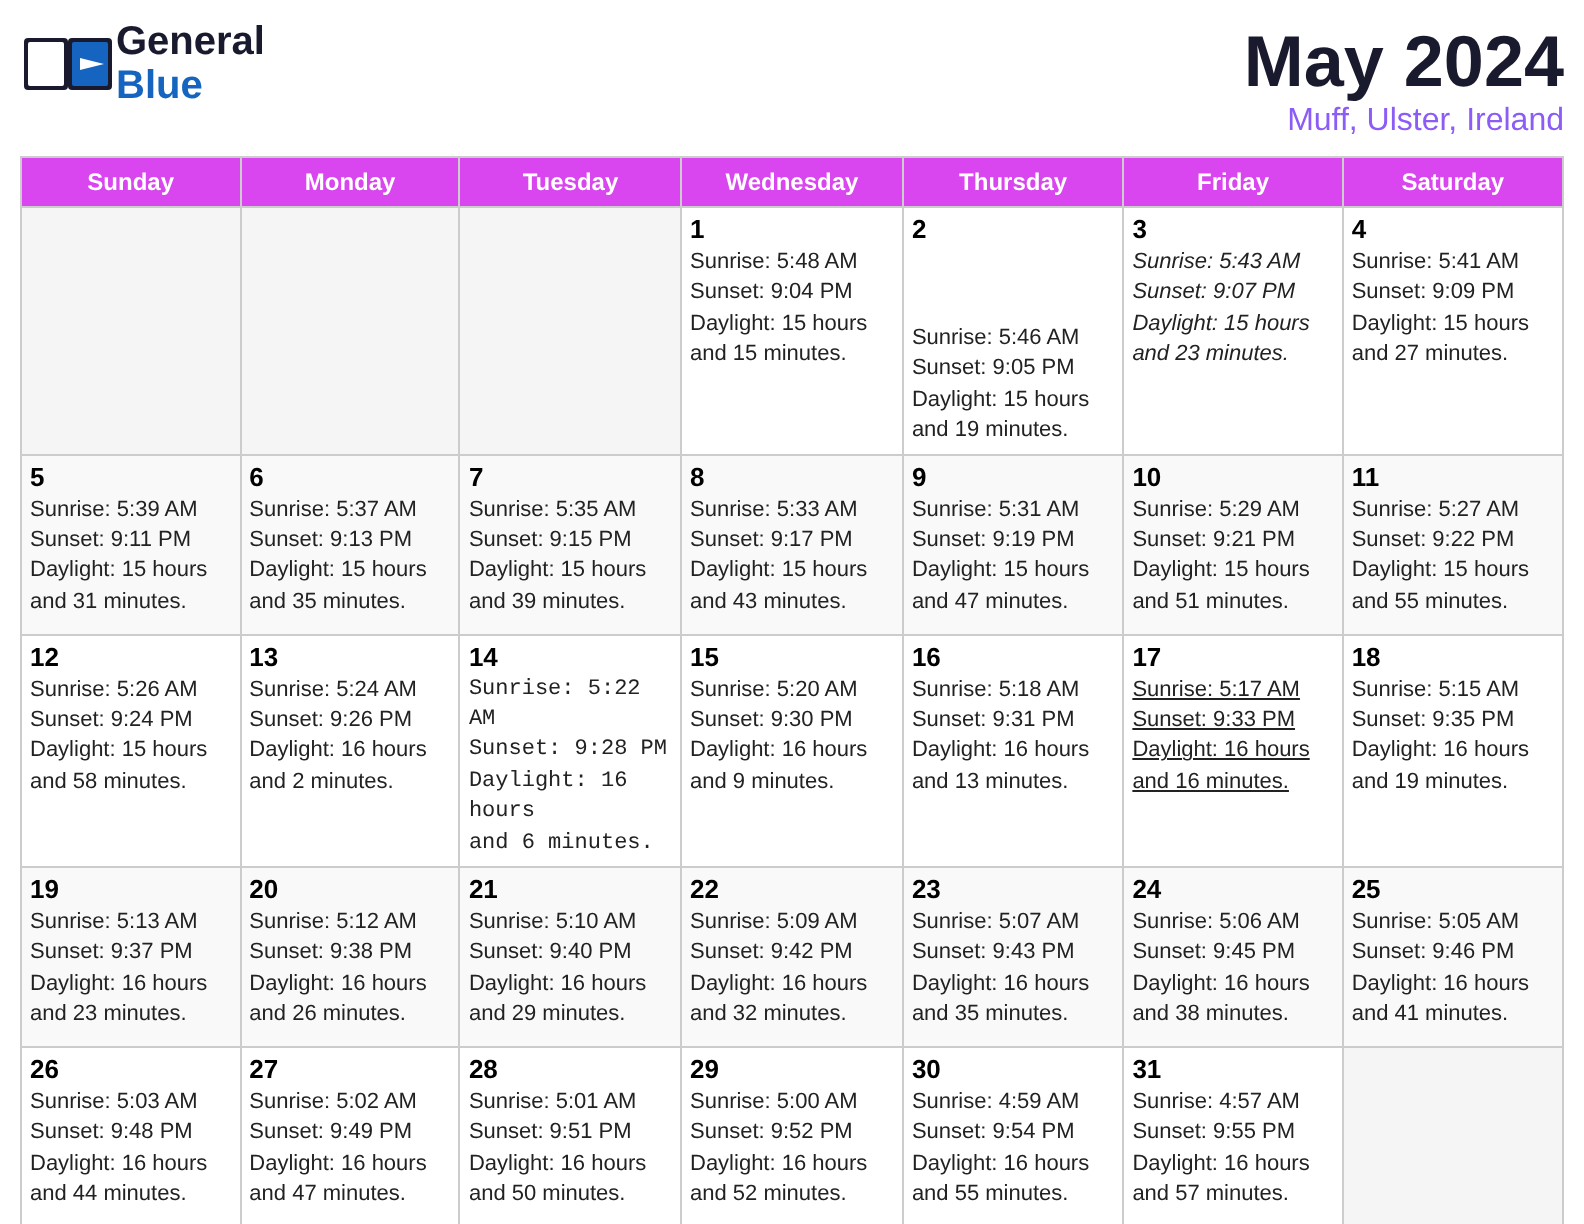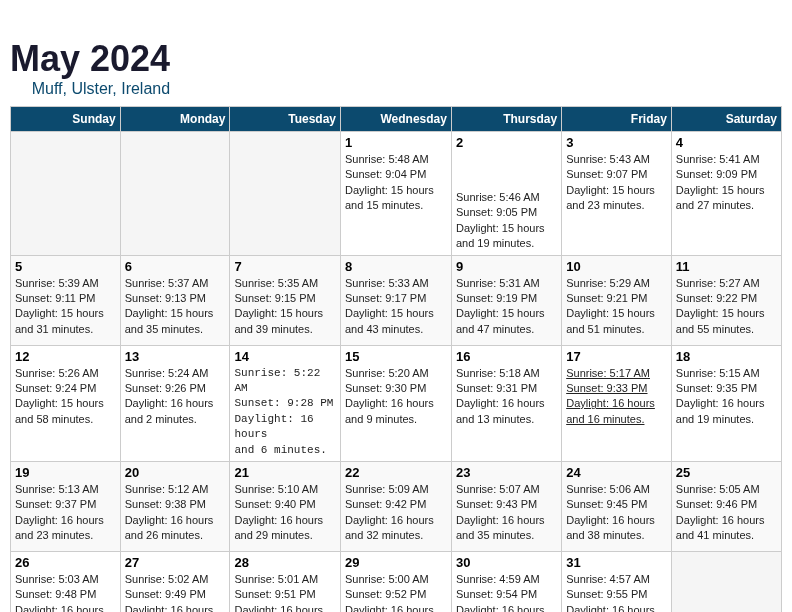--- a/index.html
+++ b/index.html
@@ -16,41 +16,40 @@
       align-items: flex-start;
       margin-bottom: 8px;
     }
     .logo {
       display: flex;
       flex-direction: column;
       align-items: flex-start;
     }
     .title-block {
       text-align: right;
-      margin-top: 28px;
     }
     .title-block .month-year {
       font-size: 36px;
       font-weight: bold;
       color: #1a1a2e;
     }
     .title-block .location {
       font-size: 16px;
-      color: #0c4a6e;
+      color: #8b5cf6;
     }
     .calendar {
       width: 100%;
       border-collapse: collapse;
       font-size: 11px;
     }
     .calendar th {
-      background: #0c4a6e;
+      background: #d946ef;
       color: #fff;
       padding: 5px 4px;
-      text-align: right;
+      text-align: center;
       font-size: 12px;
       font-weight: bold;
       border: 1px solid #ccc;
     }
     .calendar td {
       vertical-align: top;
       border: 1px solid #ccc;
       padding: 3px 4px;
       height: 90px;
       width: 113px;
@@ -73,20 +72,37 @@
     }
     .logo-wrapper {
       display: flex;
       align-items: center;
     }
   </style>
 </head>
 <body>
 
 <div class="header">
+  <div class="logo">
+    <div class="logo-wrapper">
+      <svg width="48" height="42" viewBox="0 0 48 42">
+
+        <rect x="2" y="8" width="22" height="26" rx="2" fill="#1a1a2e"></rect>
+        <rect x="24" y="8" width="22" height="26" rx="2" fill="#1a1a2e"></rect>
+        <rect x="4" y="10" width="18" height="22" rx="1" fill="#fff"></rect>
+        <rect x="26" y="10" width="18" height="22" rx="1" fill="#1565C0"></rect>
+
+        <polygon points="30,18 42,21 30,24" fill="#fff"></polygon>
+      </svg>
+      <div>
+        <div style="font-size:20px;font-weight:bold;color:#1a1a2e;line-height:1.1;">General</div>
+        <div style="font-size:20px;font-weight:bold;color:#1565C0;line-height:1.1;">Blue</div>
+      </div>
+    </div>
+  </div>
   <div class="title-block">
     <div class="month-year">May 2024</div>
     <div class="location">Muff, Ulster, Ireland</div>
   </div>
 </div>
 
 <table class="calendar">
   <thead>
     <tr>
     <th>Sunday</th>
@@ -112,21 +128,21 @@
         </td>
         <td>
           <div class="day-num">2</div>
           <div class="day-info" style="white-space: pre-line; margin-top: 40px;">Sunrise: 5:46 AM
 Sunset: 9:05 PM
 Daylight: 15 hours
 and 19 minutes.</div>
         </td>
         <td>
           <div class="day-num">3</div>
-          <div class="day-info" style="white-space: pre-line;">Sunrise: 5:43 AM
+          <div class="day-info" style="white-space: pre-line; font-style: italic;">Sunrise: 5:43 AM
 Sunset: 9:07 PM
 Daylight: 15 hours
 and 23 minutes.</div>
         </td>
         <td>
           <div class="day-num">4</div>
           <div class="day-info" style="white-space: pre-line;">Sunrise: 5:41 AM
 Sunset: 9:09 PM
 Daylight: 15 hours
 and 27 minutes.</div>

